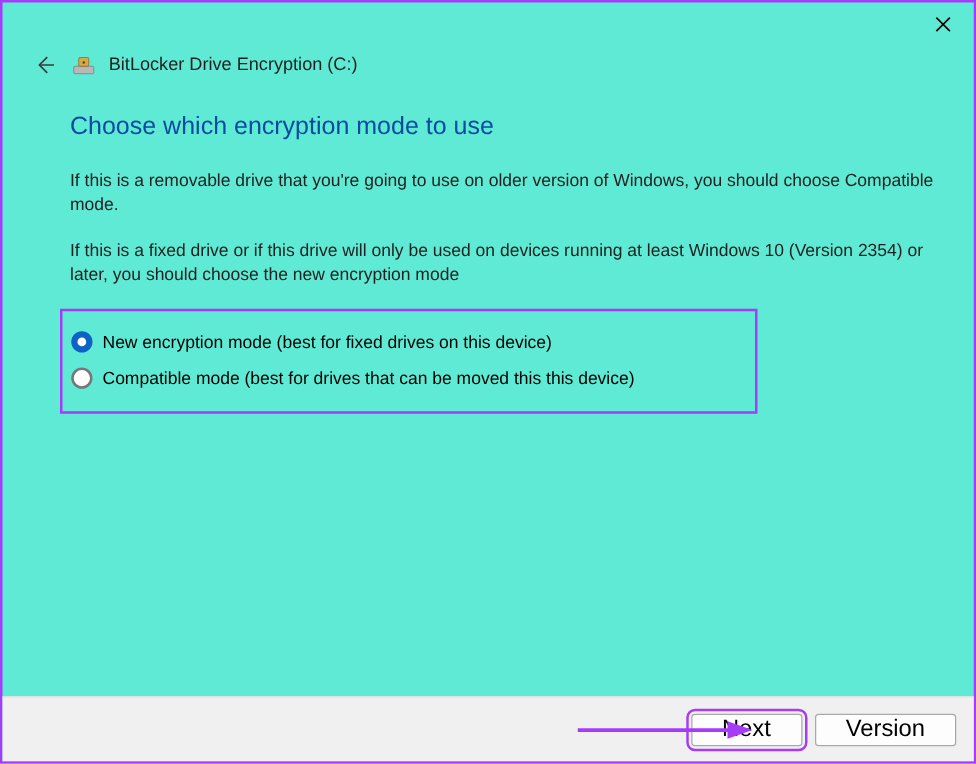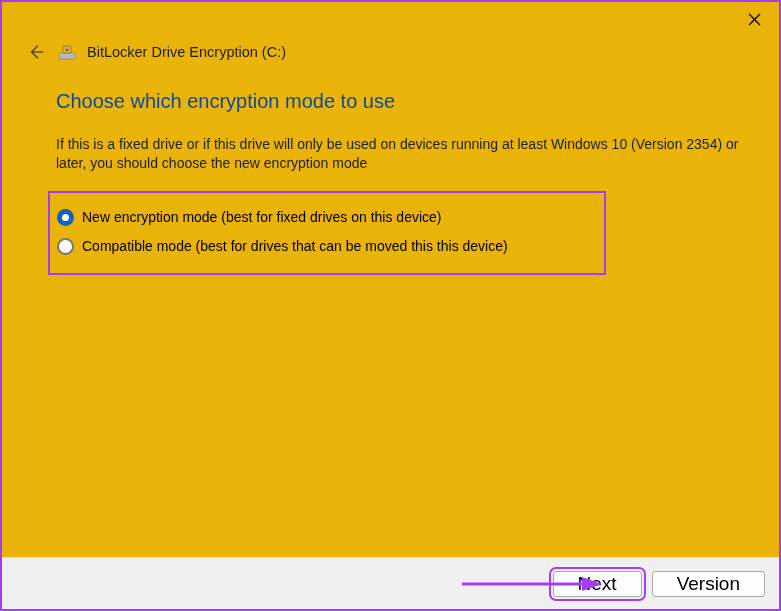--- a/index.html
+++ b/index.html
@@ -16,21 +16,21 @@
       height: 611px;
       overflow: hidden;
     }
     .window {
       width: 781px;
       height: 611px;
       border: 2.5px solid #a63cf7;
       position: relative;
       display: flex;
       flex-direction: column;
-      background: #eab308;
+      background: #5eead4;
     }
     .close-area {
       position: absolute;
       top: 6px;
       right: 14px;
     }
     .close-btn {
       width: 22px;
       height: 22px;
       display: flex;
@@ -189,20 +189,21 @@
         <rect x="6" y="4" width="8" height="7" rx="1" fill="#d6a84a" stroke="#8a6a20" stroke-width="0.6"></rect>
         <circle cx="10" cy="8" r="1" fill="#5a4410"></circle>
       </svg>
     </div>
     <div class="header-title">BitLocker Drive Encryption (C:)</div>
   </div>
 
   <div class="content">
     <h1 class="page-heading">Choose which encryption mode to use</h1>
 
+    <p class="desc">If this is a removable drive that you're going to use on older version of Windows, you should choose Compatible mode.</p>
     <p class="desc">If this is a fixed drive or if this drive will only be used on devices running at least Windows 10 (Version 2354) or later, you should choose the new encryption mode</p>
 
     <div class="options-highlight">
       <div class="radio-row">
         <div class="radio-circle radio-selected"></div>
         <span class="radio-label">New encryption mode (best for fixed drives on this device)</span>
       </div>
       <div class="radio-row">
         <div class="radio-circle radio-unselected"></div>
         <span class="radio-label">Compatible mode (best for drives that can be moved this this device)</span>

